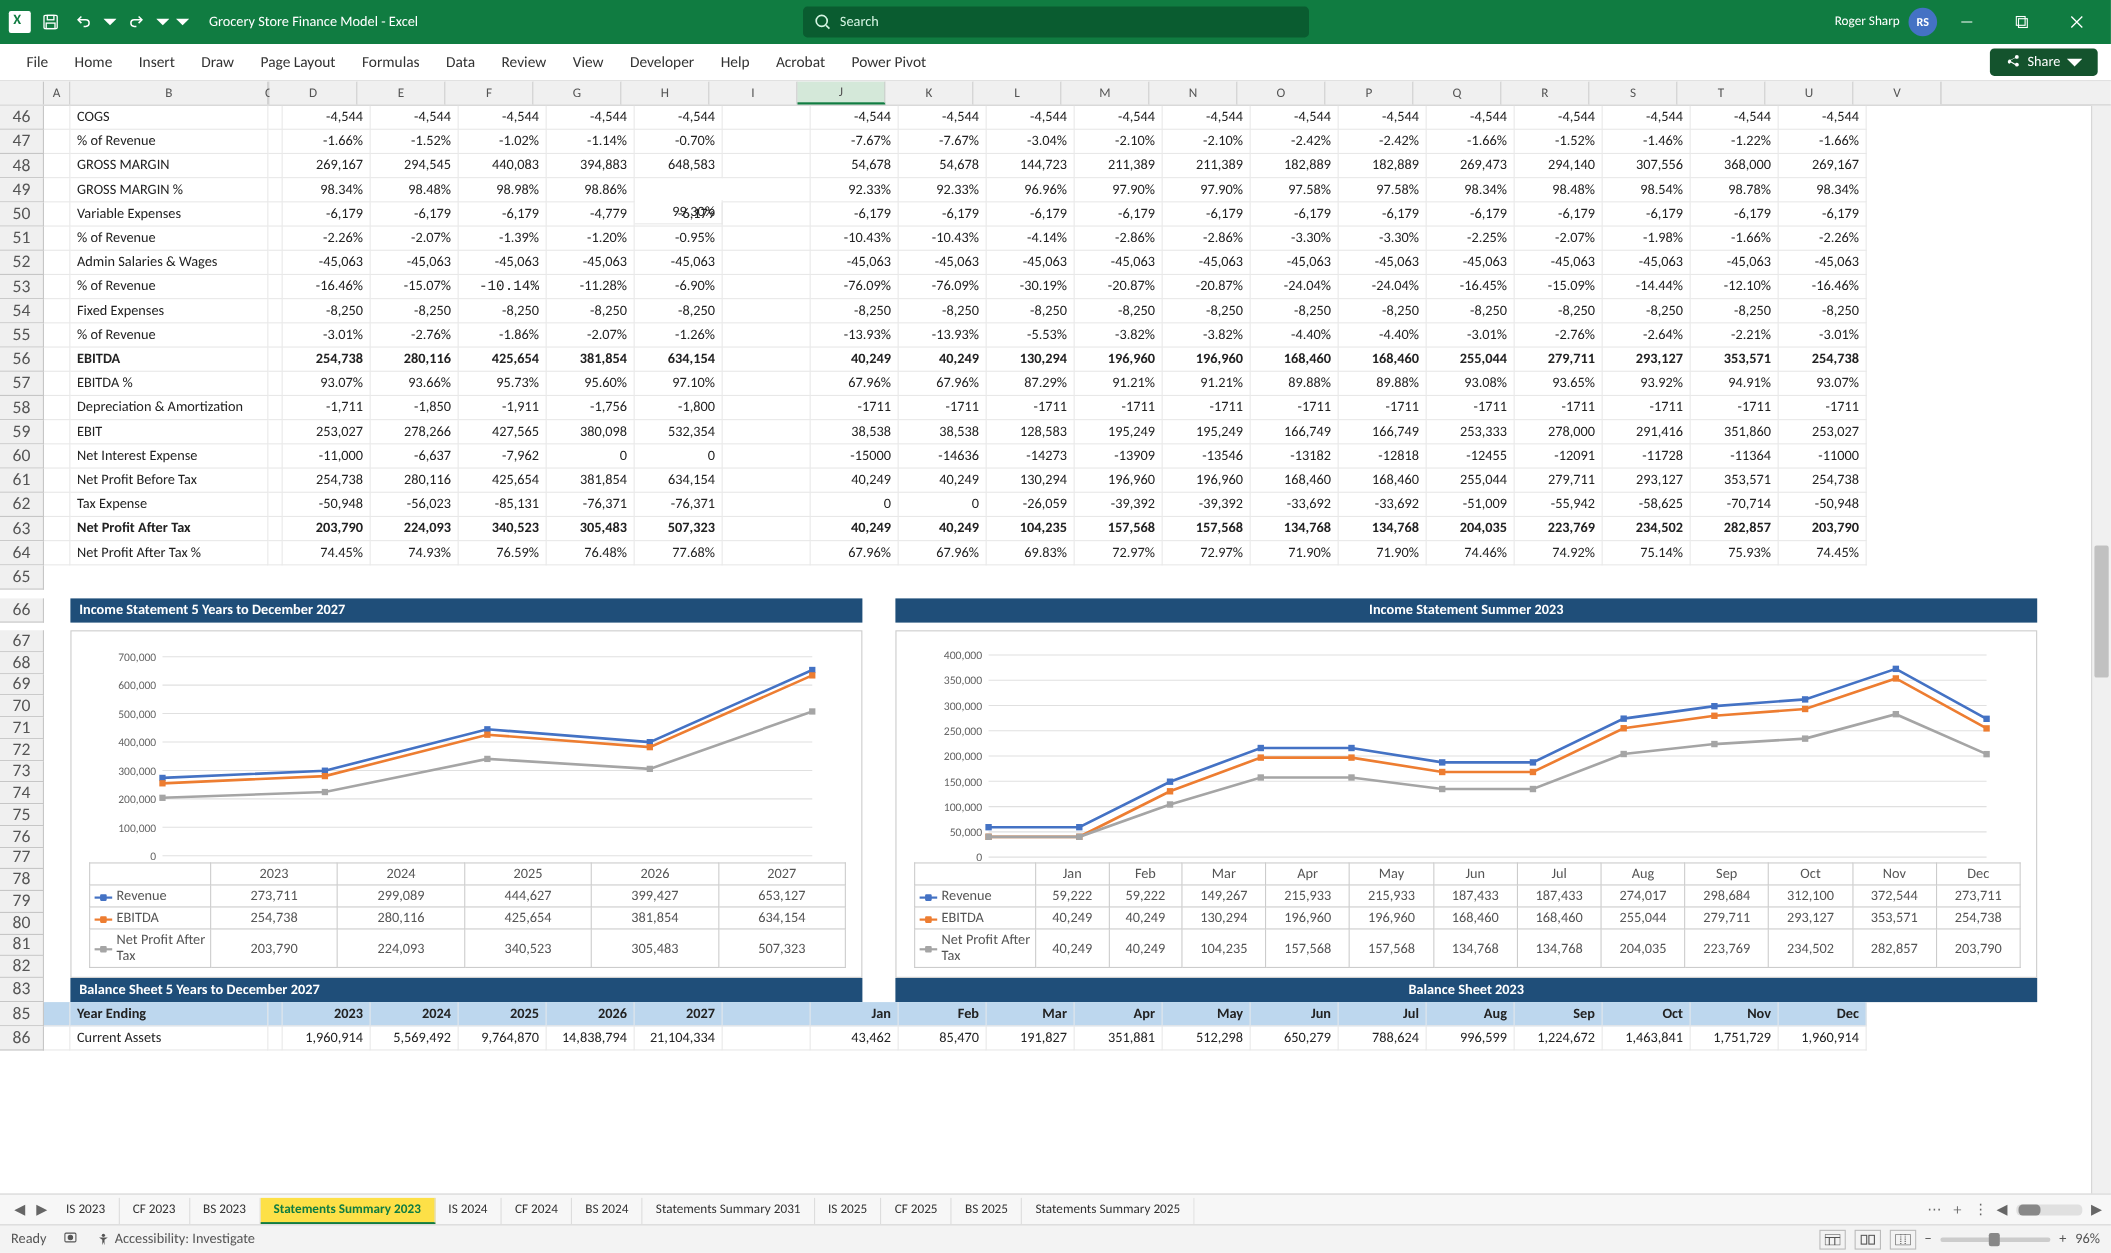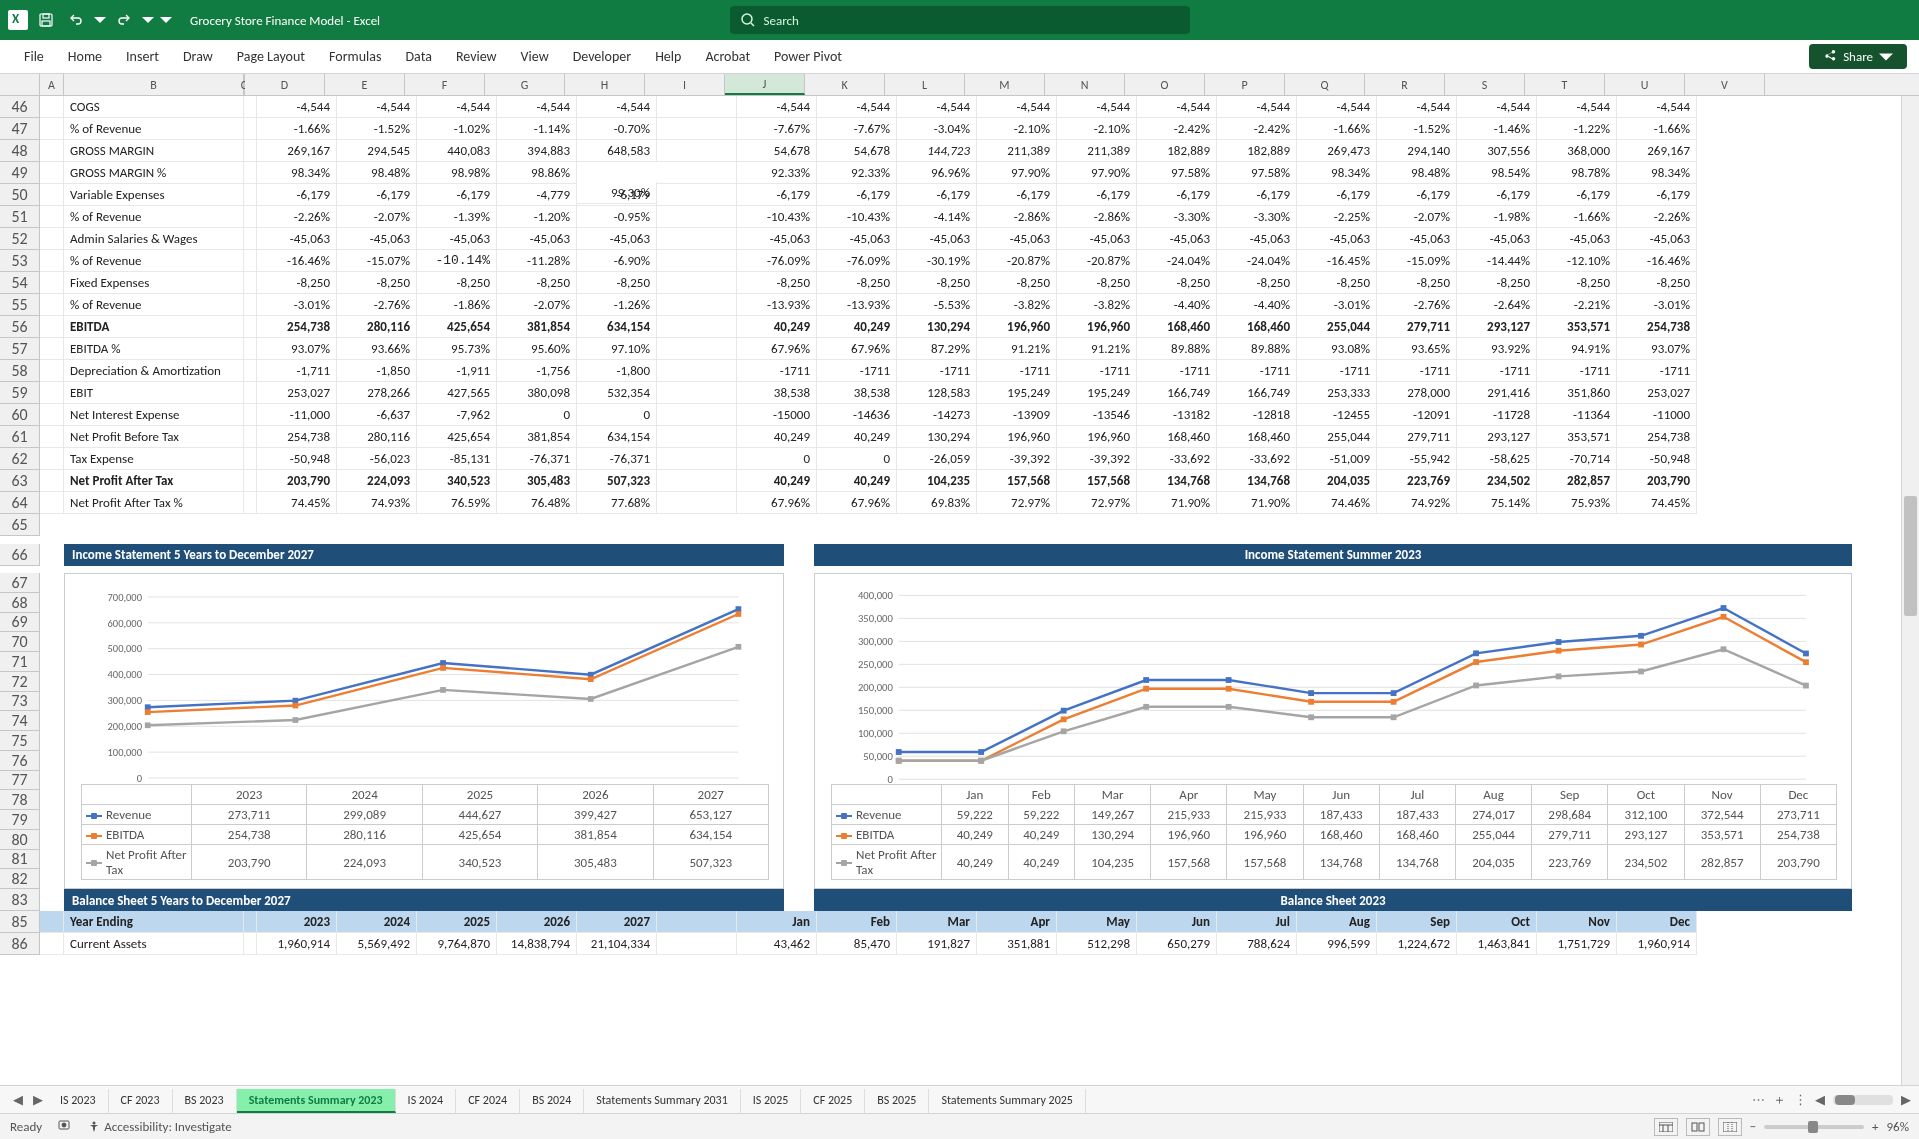--- a/index.html
+++ b/index.html
@@ -60,21 +60,21 @@
 .bsyr{background:#bdd7ee;font-weight:bold}
 
 
 .vscroll{position:absolute;right:0;top:96px;bottom:48px;width:18px;background:#f0f0f0;border-left:1px solid #d4d4d4}
 .vscroll-thumb{position:absolute;left:2px;right:2px;top:400px;height:120px;background:#c1c1c1;border-radius:2px}
 
 
 .tabsbar{position:absolute;left:0;right:0;bottom:26px;height:28px;background:#f7f7f7;border-top:1px solid #d4d4d4;display:flex;align-items:center;padding:0 8px}
 .tabnav{width:20px;height:20px;display:flex;align-items:center;justify-content:center;color:#666;cursor:pointer}
 .sheet-tab{padding:4px 12px;font-size:12px;color:#333;border-right:1px solid #ddd;cursor:pointer;margin-top:2px;white-space:nowrap}
-.sheet-tab.active{background:#86efac;border-bottom:2px solid #107c41;color:#107c41;font-weight:bold}
+.sheet-tab.active{background:#fde047;border-bottom:2px solid #107c41;color:#107c41;font-weight:bold}
 .tabs-right{margin-left:auto;display:flex;align-items:center;gap:8px;color:#666}
 .hscroll{width:60px;height:10px;background:#e0e0e0;border-radius:4px;position:relative}
 .hscroll-thumb{position:absolute;left:2px;width:20px;height:10px;background:#888;border-radius:4px}
 
 
 .statusbar{position:absolute;left:0;right:0;bottom:0;height:26px;background:#f3f3f3;border-top:1px solid #d4d4d4;display:flex;align-items:center;padding:0 10px;font-size:12px;color:#555;gap:16px}
 .statusbar-right{margin-left:auto;display:flex;align-items:center;gap:8px}
 .viewbtn{width:24px;height:18px;border:1px solid #bbb;display:flex;align-items:center;justify-content:center;cursor:pointer}
 .zoom-slider{width:100px;height:4px;background:#ccc;position:relative;border-radius:2px}
 .zoom-thumb{position:absolute;left:44px;top:-4px;width:10px;height:12px;background:#888;border-radius:2px}
@@ -122,20 +122,40 @@
         </svg>
       </span>
     <span class="doc-title">Grocery Store Finance Model  -  Excel</span>
   </div>
   <div class="searchbox">
     <svg width="16" height="16" viewBox="0 0 16 16" fill="none" stroke="#d5f5e3" stroke-width="1.5">
         <circle cx="7" cy="7" r="5"></circle>
         <path d="M11 11l3 3"></path>
       </svg>
     <input placeholder="Search" style="">
+  </div>
+  <div class="titlebar-right">
+    <span class="user-name">Roger Sharp</span>
+    <span class="avatar">RS</span>
+    <span class="winbtn">
+        <svg viewBox="0 0 12 12" stroke="currentColor">
+          <path d="M1 6h10"></path>
+        </svg>
+      </span>
+    <span class="winbtn">
+        <svg viewBox="0 0 12 12" fill="none" stroke="currentColor">
+          <rect x="1" y="1" width="8" height="8"></rect>
+          <rect x="3" y="3" width="8" height="8"></rect>
+        </svg>
+      </span>
+    <span class="winbtn">
+        <svg viewBox="0 0 12 12" stroke="currentColor" stroke-width="1.2">
+          <path d="M1 1l10 10M11 1L1 11"></path>
+        </svg>
+      </span>
   </div>
 </div>
 
 <div class="ribbon">
   <div id="ribbon-tabs" style="display:flex">
       <div class="ribbon-tab">File</div>
       <div class="ribbon-tab">Home</div>
       <div class="ribbon-tab">Insert</div>
       <div class="ribbon-tab">Draw</div>
       <div class="ribbon-tab">Page Layout</div>
@@ -240,21 +260,21 @@
         <div class="cell " style="width: 180px;">GROSS MARGIN</div>
         <div class="cell " style="width: 1px;"></div>
         <div class="cell num" style="width: 80px;">269,167</div>
         <div class="cell num" style="width: 80px;">294,545</div>
         <div class="cell num" style="width: 80px;">440,083</div>
         <div class="cell num" style="width: 80px;">394,883</div>
         <div class="cell num" style="width: 80px;">648,583</div>
         <div class="cell num" style="width: 80px;"></div>
         <div class="cell num" style="width: 80px;">54,678</div>
         <div class="cell num" style="width: 80px;">54,678</div>
-        <div class="cell num" style="width: 80px; font-style: italic;">144,723</div>
+        <div class="cell num" style="width: 80px;">144,723</div>
         <div class="cell num" style="width: 80px;">211,389</div>
         <div class="cell num" style="width: 80px;">211,389</div>
         <div class="cell num" style="width: 80px;">182,889</div>
         <div class="cell num" style="width: 80px;">182,889</div>
         <div class="cell num" style="width: 80px;">269,473</div>
         <div class="cell num" style="width: 80px;">294,140</div>
         <div class="cell num" style="width: 80px;">307,556</div>
         <div class="cell num" style="width: 80px;">368,000</div>
         <div class="cell num" style="width: 80px;">269,167</div>
       </div>

